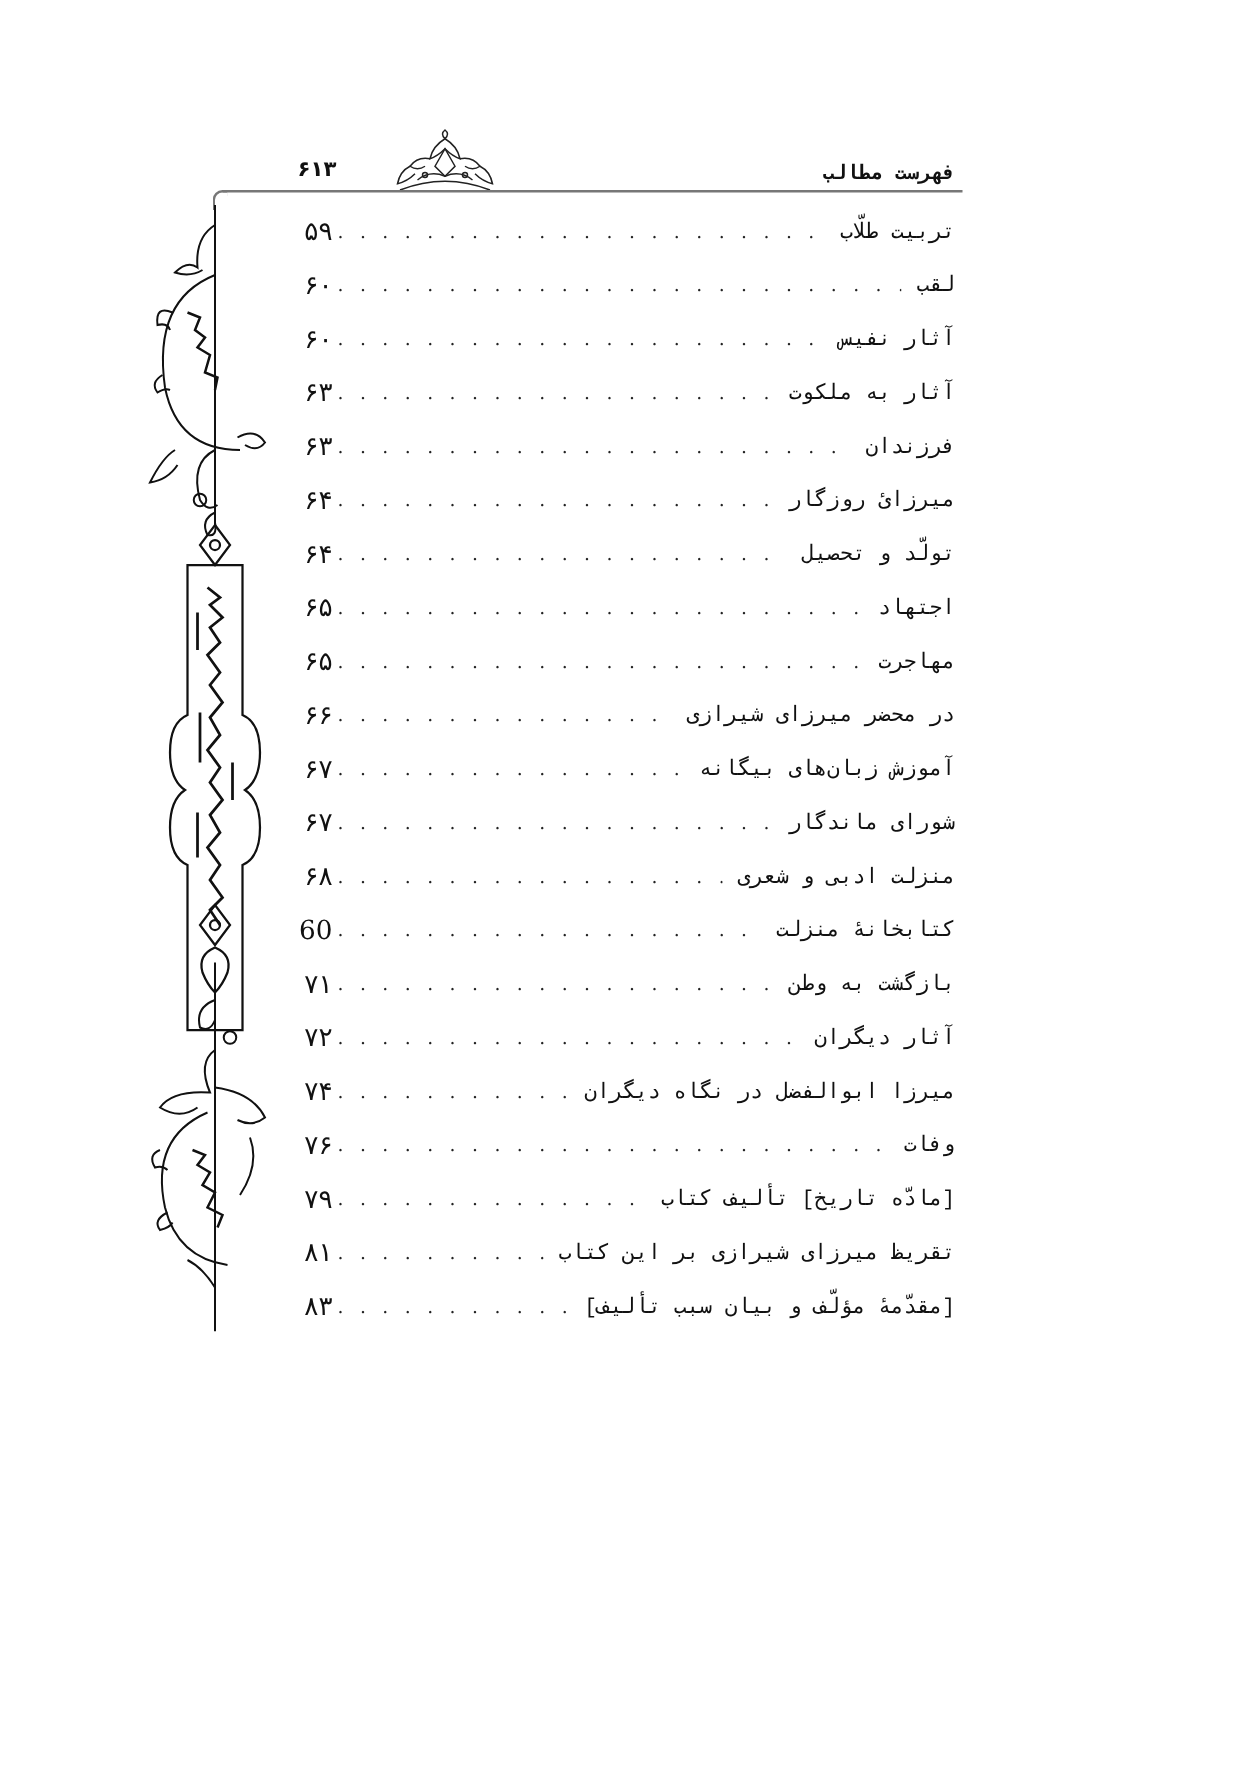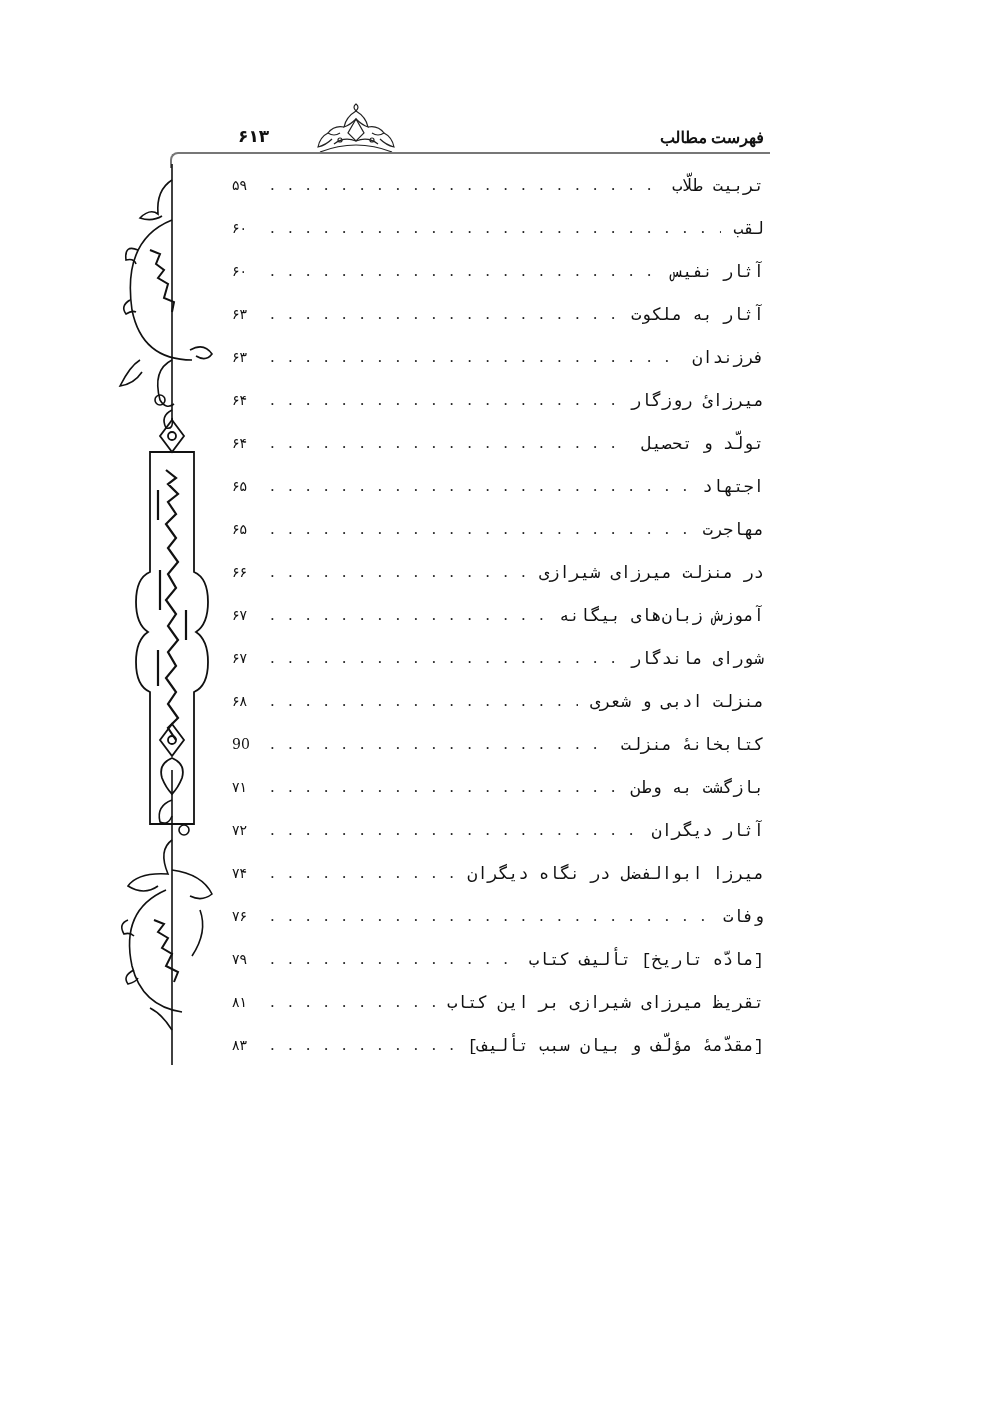--- a/index.html
+++ b/index.html
@@ -2,40 +2,40 @@
 <html><head>
 <meta charset="utf-8">
 <style>
   html, body { margin: 0; padding: 0; background: #ffffff; }
   body { width: 1000px; height: 1415px; position: relative; overflow: hidden;
          font-family: "DejaVu Serif", "Liberation Serif", serif; color: #111; }
   .page { position: absolute; left: 0; top: 0; width: 1000px; height: 1415px; }
 
   
   .header-title { position: absolute; right: 236px; top: 128px; font-size: 16px;
-                  font-weight: bold; direction: rtl; font-family: Liberation Serif, serif; }
+                  font-weight: bold; direction: rtl; font-family: Liberation Mono, monospace; }
   .header-page { position: absolute; left: 238px; top: 126px; font-size: 17px; font-weight: bold;
                  font-family: "DejaVu Sans", "Liberation Sans", sans-serif; letter-spacing: 1px; text-align: right; }
   .header-rule { position: absolute; left: 178px; top: 152px; width: 592px; height: 0;
                  border-top: 2px solid #777; }
   .header-corner { position: absolute; left: 170px; top: 152px; width: 10px; height: 14px;
                    border-top: 2px solid #777; border-left: 2px solid #777; border-top-left-radius: 8px; }
   .ornament-top { position: absolute; left: 314px; top: 100px; width: 84px; height: 54px; }
 
   
   .border-svg { position: absolute; left: 110px; top: 150px; width: 120px; height: 920px; }
 
   
   .toc { position: absolute; left: 232px; top: 168px; width: 532px; }
   .toc-row { position: absolute; left: 0; width: 532px; height: 34px; display: flex;
              flex-direction: row-reverse; align-items: center; }
   .toc-title { direction: rtl; white-space: nowrap; font-size: 17px; padding-left: 8px; font-family: Liberation Mono, monospace; }
   .toc-dots { flex: 1; height: 20px; margin: 0 4px; overflow: hidden; white-space: nowrap;
               direction: ltr; text-align: right; font-size: 15px; letter-spacing: 4.2px; color: #222; line-height: 20px; }
-  .toc-page { width: 34px; text-align: left; font-size: 14px; direction: rtl; unicode-bidi: plaintext; }
+  .toc-page { width: 34px; text-align: right; font-size: 21px; direction: rtl; unicode-bidi: plaintext; }
 </style>
 </head>
 <body>
 
 <div class="page">
 
   <svg class="ornament-top" viewBox="0 0 84 54">
     <g fill="none" stroke="#222" stroke-width="1.2">
       <path d="M42 4 q-4 3 0 7 q4 -4 0 -7z"></path>
       <path d="M42 11 q-10 6 -12 16 q6 -2 12 -8 q6 6 12 8 q-2 -10 -12 -16z"></path>
@@ -149,21 +149,21 @@
       <span class="toc-title">اجتهاد</span>
       <span class="toc-dots">. . . . . . . . . . . . . . . . . . . . . . . . . . . . . . . . . . . . . . . . . . . . . . . . . . . . . . . . . . . . . . . . . .</span>
       <span class="toc-page">۶۵</span>
     </div>
     <div class="toc-row" style="top:344px">
       <span class="toc-title">مهاجرت</span>
       <span class="toc-dots">. . . . . . . . . . . . . . . . . . . . . . . . . . . . . . . . . . . . . . . . . . . . . . . . . . . . . . . . . . . . . . . . . .</span>
       <span class="toc-page">۶۵</span>
     </div>
     <div class="toc-row" style="top:387px">
-      <span class="toc-title">در منزلت میرزای شیرازی</span>
+      <span class="toc-title">در محضر میرزای شیرازی</span>
       <span class="toc-dots">. . . . . . . . . . . . . . . . . . . . . . . . . . . . . . . . . . . . . . . . . . . . . . . . . . . . . . . . . . . . . . . . . .</span>
       <span class="toc-page">۶۶</span>
     </div>
     <div class="toc-row" style="top:430px">
       <span class="toc-title">آموزش زبان‌های بیگانه</span>
       <span class="toc-dots">. . . . . . . . . . . . . . . . . . . . . . . . . . . . . . . . . . . . . . . . . . . . . . . . . . . . . . . . . . . . . . . . . .</span>
       <span class="toc-page">۶۷</span>
     </div>
     <div class="toc-row" style="top:473px">
       <span class="toc-title">شورای ماندگار</span>
@@ -171,21 +171,21 @@
       <span class="toc-page">۶۷</span>
     </div>
     <div class="toc-row" style="top:516px">
       <span class="toc-title">منزلت ادبی و شعری</span>
       <span class="toc-dots">. . . . . . . . . . . . . . . . . . . . . . . . . . . . . . . . . . . . . . . . . . . . . . . . . . . . . . . . . . . . . . . . . .</span>
       <span class="toc-page">۶۸</span>
     </div>
     <div class="toc-row" style="top:559px">
       <span class="toc-title">کتابخانهٔ منزلت</span>
       <span class="toc-dots">. . . . . . . . . . . . . . . . . . . . . . . . . . . . . . . . . . . . . . . . . . . . . . . . . . . . . . . . . . . . . . . . . .</span>
-      <span class="toc-page">90</span>
+      <span class="toc-page">60</span>
     </div>
     <div class="toc-row" style="top:602px">
       <span class="toc-title">بازگشت به وطن</span>
       <span class="toc-dots">. . . . . . . . . . . . . . . . . . . . . . . . . . . . . . . . . . . . . . . . . . . . . . . . . . . . . . . . . . . . . . . . . .</span>
       <span class="toc-page">۷۱</span>
     </div>
     <div class="toc-row" style="top:645px">
       <span class="toc-title">آثار دیگران</span>
       <span class="toc-dots">. . . . . . . . . . . . . . . . . . . . . . . . . . . . . . . . . . . . . . . . . . . . . . . . . . . . . . . . . . . . . . . . . .</span>
       <span class="toc-page">۷۲</span>

